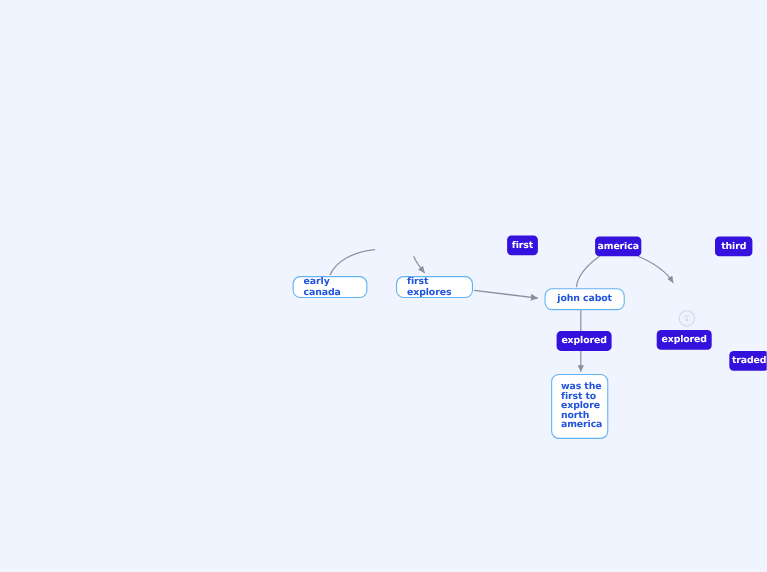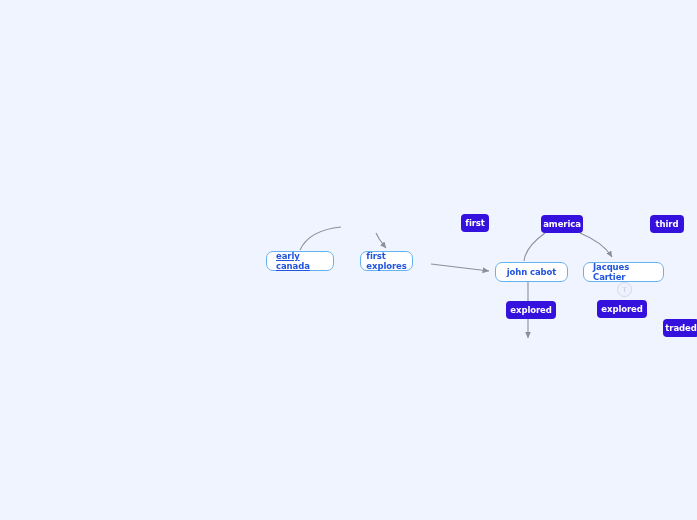--- a/index.html
+++ b/index.html
@@ -105,36 +105,40 @@
     <path d="M545,233 C531,243 525,252 524,261" fill="none" stroke="#8a8f9e" stroke-width="1.1"></path>
 
     <path d="M580,233 C597,240 607,249 612,257" fill="none" stroke="#8a8f9e" stroke-width="1.1" marker-end="url(#arrowhead)"></path>
 
     <path d="M528,282 L528,302" fill="none" stroke="#8a8f9e" stroke-width="1.1"></path>
 
     <path d="M528,318 L528,338" fill="none" stroke="#8a8f9e" stroke-width="1.1" marker-end="url(#arrowhead)"></path>
   </svg>
 
 
-  <div class="node box" style="left:266px; top:251px; width:68px;text-decoration:underline;">early canada</div>
+  <div class="node box" style="left:266px; top:251px; width:68px;">early canada</div>
 
-  <div class="node box" style="left:360px; top:251px; width:53px;">first explores</div>
+  <div class="node box" style="left:360px; top:251px; width:70px;">first explores</div>
 
   <div class="node chip" style="left:461px; top:214px; width:28px;text-align:right;">first</div>
 
   <div class="node chip" style="left:541px; top:215px; width:42px;">america</div>
 
   <div class="node chip" style="left:650px; top:215px; width:34px;">third</div>
 
   <div class="node box" style="left:495px; top:262px; width:73px;">john cabot</div>
 
-  <div class="node box" style="left:583px; top:262px; width:81px;">Jacques Cartier</div>
 
   <div class="ghost-handle" style="left:617px; top:282px;">T</div>
 
   <div class="node chip" style="left:506px; top:301px; width:50px;">explored</div>
 
   <div class="node chip" style="left:597px; top:300px; width:50px;">explored</div>
 
   <div class="node chip" style="left:663px; top:319px; width:36px;">traded</div>
 
+  <div class="node box multiline" style="left:501px; top:340px; width:52px;">was the
+first to
+explore
+north
+america</div>
 
 </div>
 
 </body></html>

